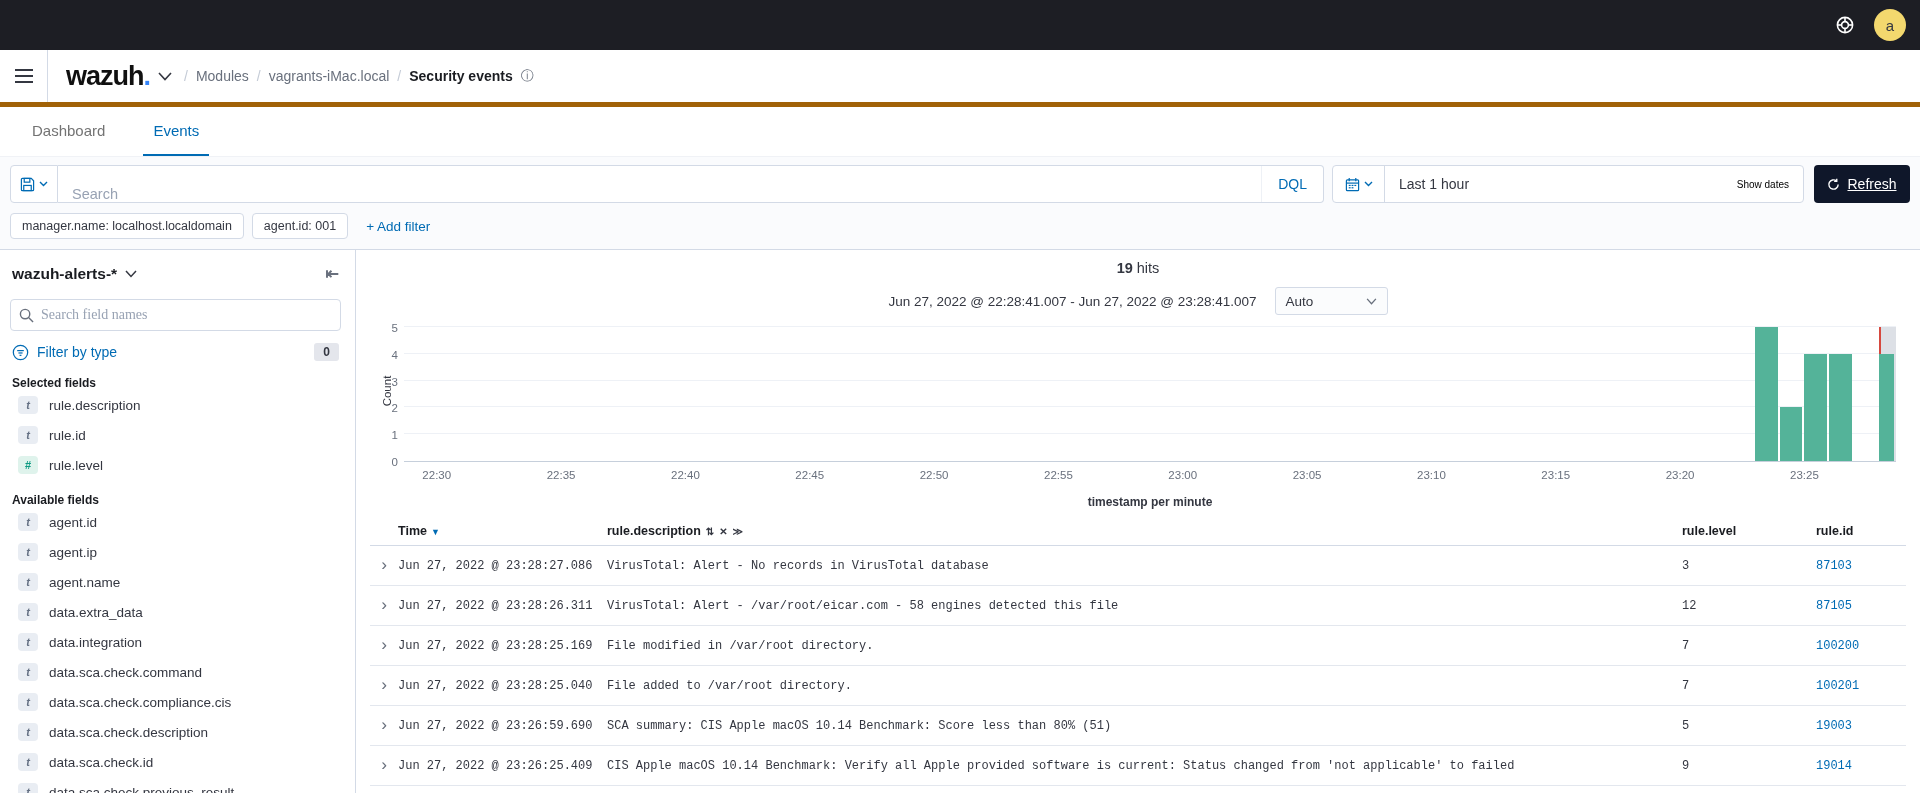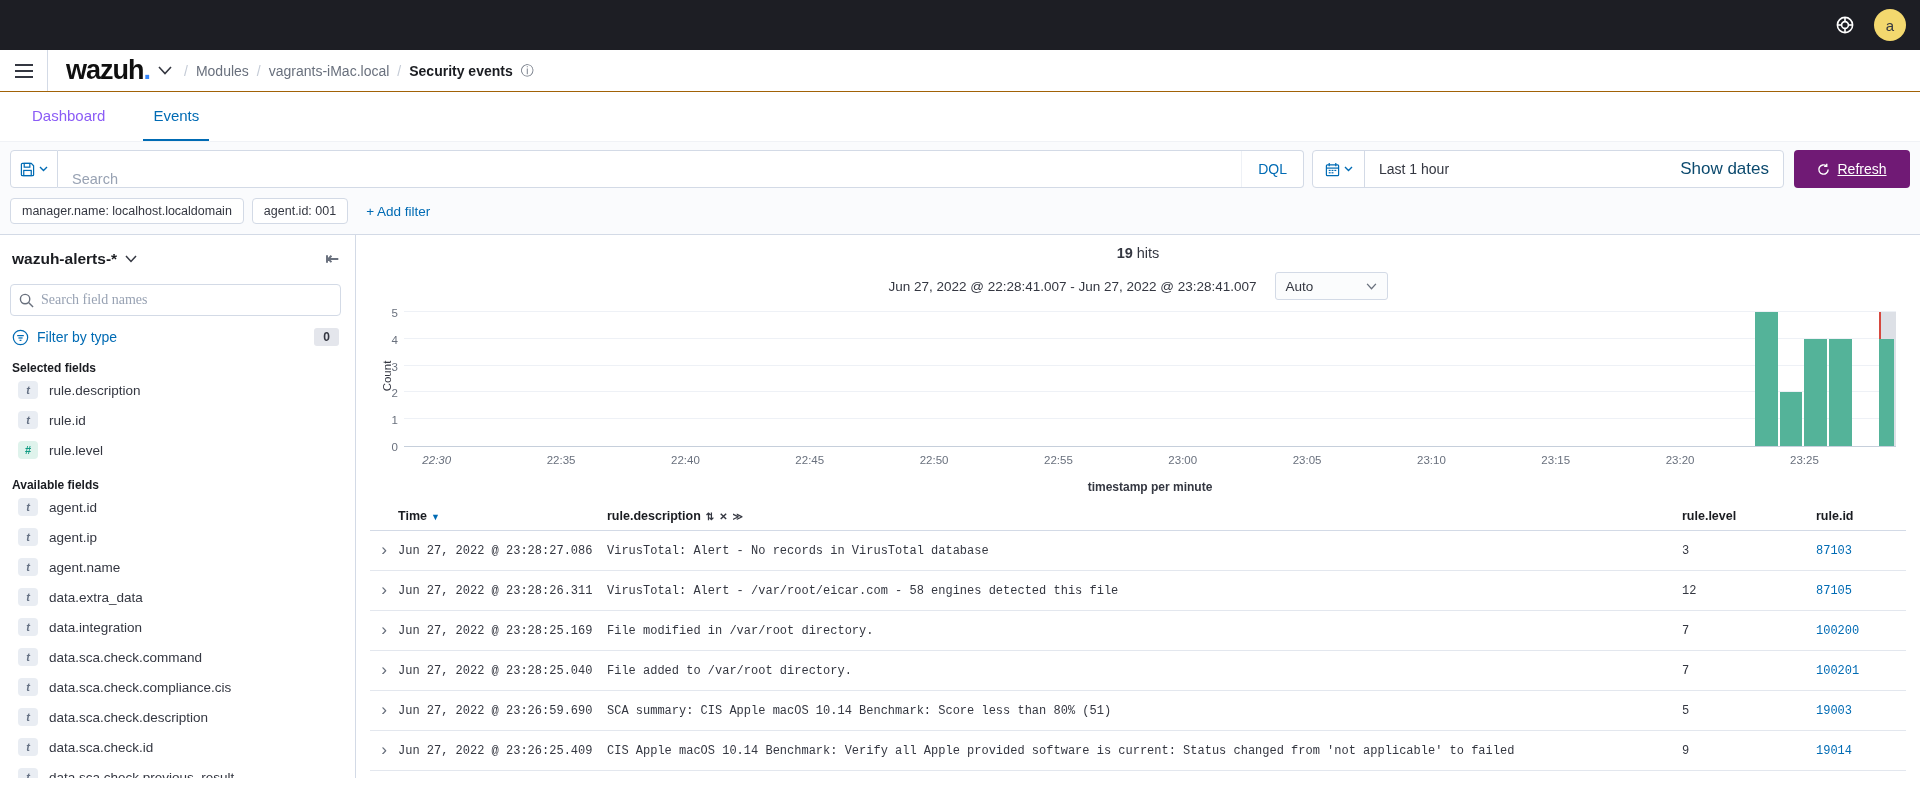--- a/index.html
+++ b/index.html
@@ -6,51 +6,51 @@
   html,body { width:1920px; height:793px; overflow:hidden; }
   body { font-family:"Liberation Sans", sans-serif; color:#343741; background:#fff; }
   .app { width:1920px; height:793px; position:relative; overflow:hidden; background:#fff; }
 
   
   .topbar { height:50px; background:#1d1e24; display:flex; align-items:center; justify-content:flex-end; padding-right:14px; gap:18px; }
   .help-btn { width:22px; height:22px; display:flex; align-items:center; justify-content:center; cursor:pointer; }
   .avatar { width:32px; height:32px; border-radius:50%; background:#f3d86e; color:#343741; display:flex; align-items:center; justify-content:center; font-size:15px; }
 
   
-  .header { height:42px; border-bottom:1px solid #a16207; display:flex; align-items:center; background:#fff; }
+  .header { height:57px; border-bottom:5px solid #a16207; display:flex; align-items:center; background:#fff; }
   .hamburger { width:48px; height:100%; display:flex; align-items:center; justify-content:center; border-right:1px solid #d3dae6; cursor:pointer; }
   .logo-wrap { display:flex; align-items:center; gap:8px; padding:0 8px 0 18px; cursor:pointer; }
   .logo { font-size:27px; font-weight:700; letter-spacing:-1px; color:#101010; }
   .logo .dot { color:#3585f9; }
   .breadcrumb { display:flex; align-items:center; gap:8px; font-size:14px; margin-left:4px; }
   .breadcrumb .sep { color:#c4cbd6; }
   .crumb { color:#69707d; cursor:pointer; }
   .crumb.current { color:#1a1c21; font-weight:600; cursor:default; }
   .info-ic { color:#69707d; font-size:13px; }
 
   
   .tabsbar { height:50px; background:#fff; display:flex; align-items:stretch; padding:0 8px; position:relative; border-bottom:1px solid #f0f2f6; }
-  .tab { display:flex; align-items:center; padding:0 10px; margin:0 14px; font-size:15px; color:#8b5cf6; cursor:pointer; border-bottom:2px solid transparent; }
+  .tab { display:flex; align-items:center; padding:0 10px; margin:0 14px; font-size:15px; color:#737373; cursor:pointer; border-bottom:2px solid transparent; }
   .tab.active { color:#006bb4; border-bottom-color:#006bb4; font-weight:500; }
   .agent-badge { position:absolute; right:6px; top:9px; height:33px; background:#e7f0fa; border-radius:4px; display:flex; align-items:center; gap:9px; padding:0 12px; cursor:pointer; }
   .agent-badge .label { color:#006bb4; font-size:14px; }
 
   
   .querybar { background:#fafbfd; border-bottom:1px solid #d3dae6; padding:8px 10px; }
   .qrow { display:flex; align-items:stretch; height:38px; gap:0; }
   .save-box { width:48px; background:#fff; border:1px solid #d3dae6; border-radius:4px 0 0 4px; display:flex; align-items:center; justify-content:center; gap:4px; cursor:pointer; }
   .search-box { flex:1; background:#fff; border:1px solid #d3dae6; border-left:none; border-radius:0 4px 4px 0; display:flex; align-items:flex-end; }
   .search-input { flex:1; border:none; outline:none; font-size:14.5px; padding:0 14px; color:#343741; background:transparent; font-family:"Liberation Sans",sans-serif; }
   .search-input::placeholder { color:#98a2b3; }
   .dql { color:#006bb4; font-size:14px; padding:0 16px; border-left:1px solid #eef1f6; align-self:stretch; display:flex; align-items:center; cursor:pointer; }
   .datepicker { width:472px; margin-left:8px; background:#fff; border:1px solid #d3dae6; border-radius:4px; display:flex; align-items:center; }
   .cal-seg { width:52px; align-self:stretch; border-right:1px solid #d3dae6; display:flex; align-items:center; justify-content:center; gap:4px; cursor:pointer; }
   .time-text { flex:1; font-size:14px; color:#343741; padding-left:14px; }
-  .show-dates { color:#0c4a6e; font-size:17px; padding-right:14px; cursor:pointer; white-space:nowrap; }
-  .refresh-btn { width:116px; margin-left:10px; background:#701a75; border:none; border-radius:4px; color:#fff; font-size:14px; display:flex; align-items:center; justify-content:center; gap:7px; cursor:pointer; font-family:"Liberation Sans",sans-serif; }
+  .show-dates { color:#000000; font-size:10px; padding-right:14px; cursor:pointer; white-space:nowrap; }
+  .refresh-btn { width:96px; margin-left:10px; background:#0f172a; border:none; border-radius:4px; color:#fff; font-size:14px; display:flex; align-items:center; justify-content:center; gap:7px; cursor:pointer; font-family:"Liberation Sans",sans-serif; }
   .refresh-btn .lbl { text-decoration:underline; }
   .frow { display:flex; align-items:center; gap:8px; margin-top:8px; height:30px; }
   .pill { background:#fff; border:1px solid #d3dae6; border-radius:4px; padding:5px 11px; font-size:12.5px; color:#343741; cursor:pointer; white-space:nowrap; }
   .add-filter { color:#006bb4; font-size:13.5px; margin-left:10px; cursor:pointer; }
 
   
   .content { display:flex; height:543px; }
   .sidebar { width:356px; border-right:1px solid #d3dae6; padding:10px 14px 0 10px; background:#fff; overflow:hidden; }
   .index-row { display:flex; align-items:center; font-size:15.5px; font-weight:700; color:#1a1c21; padding:4px 2px; }
   .index-row .chev { margin-left:8px; }
@@ -317,21 +317,21 @@
             <span class="ylab" style="bottom: 100%;">5</span>
             <div class="bar" style="left: 90.5278%; width: calc(1.66667% - 2px); height: 100%; background: rgb(84, 179, 153);"></div>
             <div class="bar" style="left: 92.1944%; width: calc(1.66667% - 2px); height: 40%; background: rgb(84, 179, 153);"></div>
             <div class="bar" style="left: 93.8611%; width: calc(1.66667% - 2px); height: 80%; background: rgb(84, 179, 153);"></div>
             <div class="bar" style="left: 95.5278%; width: calc(1.66667% - 2px); height: 80%; background: rgb(84, 179, 153);"></div>
             <div class="bar" style="left: 98.8611%; width: 1.13889%; height: 100%; background: rgb(221, 224, 230);"></div>
             <div class="marker" style="left: 98.8611%; background: rgb(214, 73, 63);"></div>
             <div class="bar" style="left: 98.8611%; width: calc(1.13889% - 2px); height: 80%; background: rgb(84, 179, 153);"></div>
           </div>
         <div class="xlabels" id="xlabels">
-            <span class="xlab" style="left: 2.19444%; font-style: italic;">22:30</span>
+            <span class="xlab" style="left: 2.19444%;">22:30</span>
             <span class="xlab" style="left: 10.5278%;">22:35</span>
             <span class="xlab" style="left: 18.8611%;">22:40</span>
             <span class="xlab" style="left: 27.1944%;">22:45</span>
             <span class="xlab" style="left: 35.5278%;">22:50</span>
             <span class="xlab" style="left: 43.8611%;">22:55</span>
             <span class="xlab" style="left: 52.1944%;">23:00</span>
             <span class="xlab" style="left: 60.5278%;">23:05</span>
             <span class="xlab" style="left: 68.8611%;">23:10</span>
             <span class="xlab" style="left: 77.1944%;">23:15</span>
             <span class="xlab" style="left: 85.5278%;">23:20</span>

